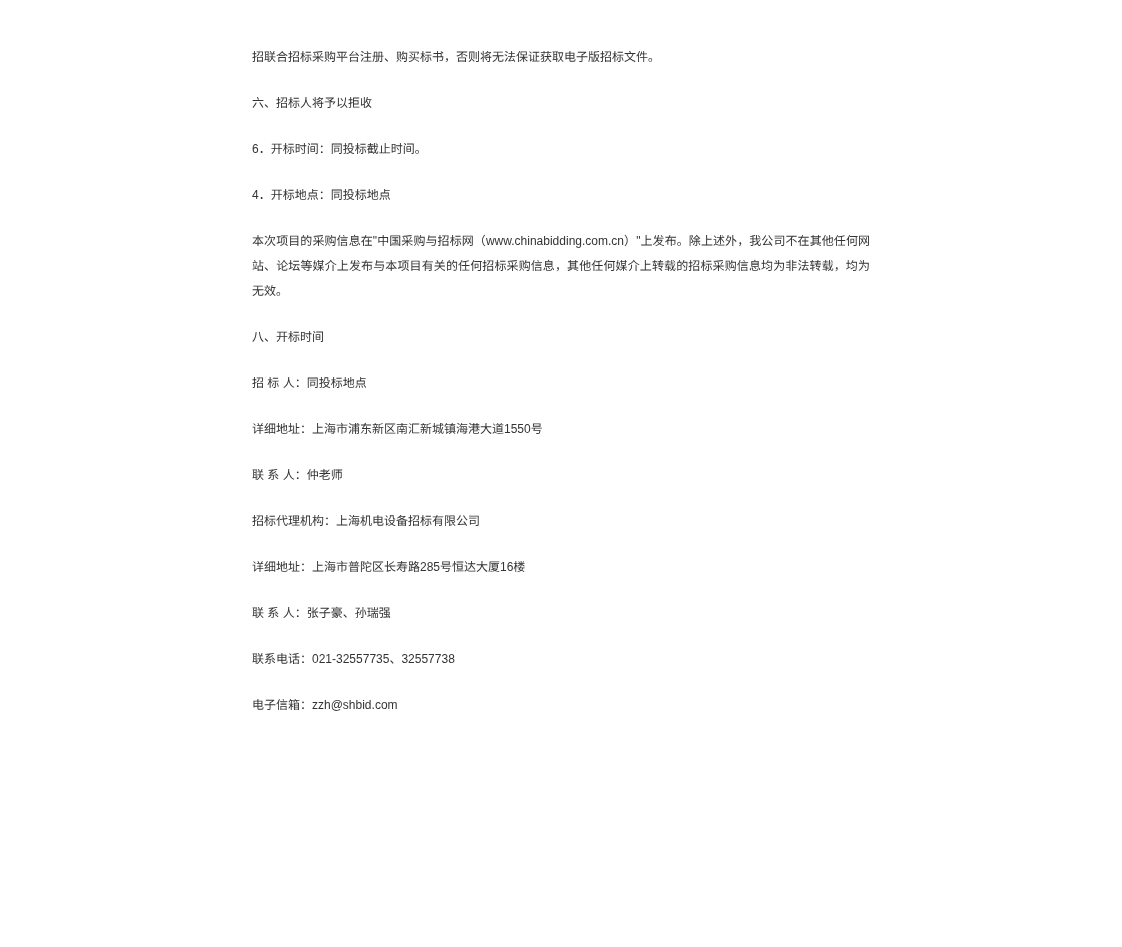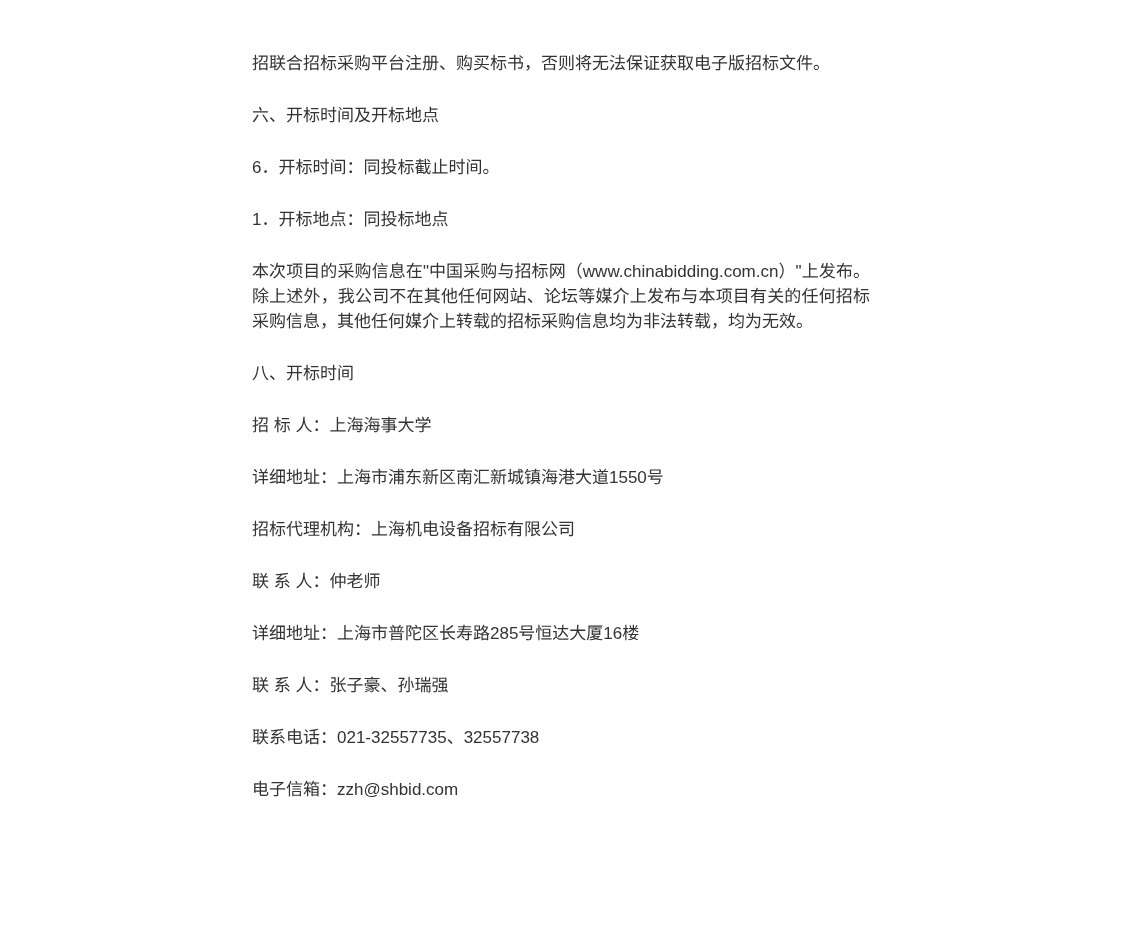--- a/index.html
+++ b/index.html
@@ -13,42 +13,42 @@
     overflow: hidden;
     font-family: "Liberation Sans", "DejaVu Sans", sans-serif;
   }
   .article {
     width: 618px;
     margin: 0 auto;
     padding-top: 24px;
     color: #333333;
   }
   .article p {
-    font-size: 17px;
+    font-size: 12px;
     line-height: 25px;
-    margin: 27px 0;
+    margin: 21px 0;
     text-align: justify;
     letter-spacing: 0;
     word-break: break-all;
   }
   .article p.heading {
     font-weight: normal; 
   }
 </style>
 </head>
 <body>
 
 <div class="article">
   <p>招联合招标采购平台注册、购买标书，否则将无法保证获取电子版招标文件。</p>
-  <p class="heading">六、开标时间及开标地点</p>
+  <p class="heading">六、招标人将予以拒收</p>
   <p>6．开标时间：同投标截止时间。</p>
-  <p>1．开标地点：同投标地点</p>
+  <p>4．开标地点：同投标地点</p>
   <p>本次项目的采购信息在"中国采购与招标网（www.chinabidding.com.cn）"上发布。除上述外，我公司不在其他任何网站、论坛等媒介上发布与本项目有关的任何招标采购信息，其他任何媒介上转载的招标采购信息均为非法转载，均为无效。</p>
   <p class="heading">八、开标时间</p>
-  <p>招 标 人：上海海事大学</p>
+  <p>招 标 人：同投标地点</p>
   <p>详细地址：上海市浦东新区南汇新城镇海港大道1550号</p>
+  <p>联 系 人：仲老师</p>
   <p>招标代理机构：上海机电设备招标有限公司</p>
-  <p>联 系 人：仲老师</p>
   <p>详细地址：上海市普陀区长寿路285号恒达大厦16楼</p>
   <p>联 系 人：张子豪、孙瑞强</p>
   <p>联系电话：021-32557735、32557738</p>
   <p>电子信箱：zzh@shbid.com</p>
 </div>
 
 </body></html>

